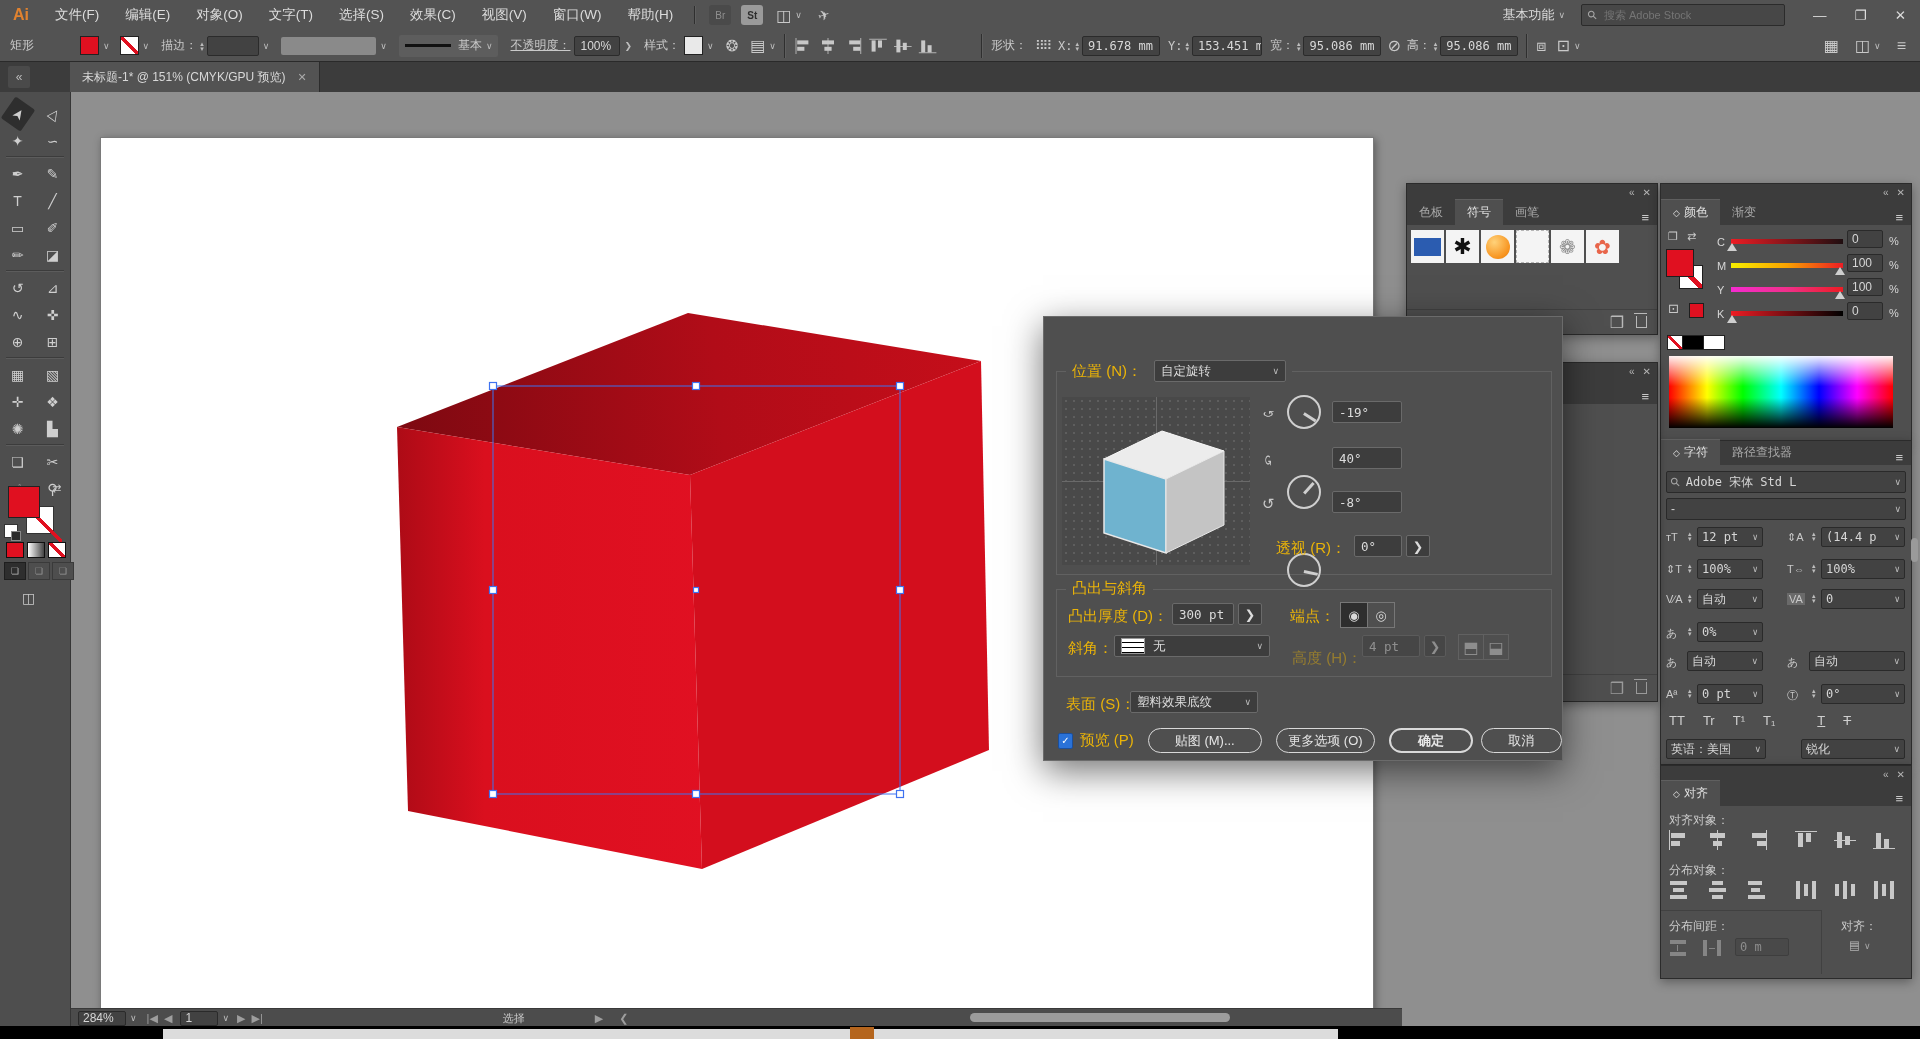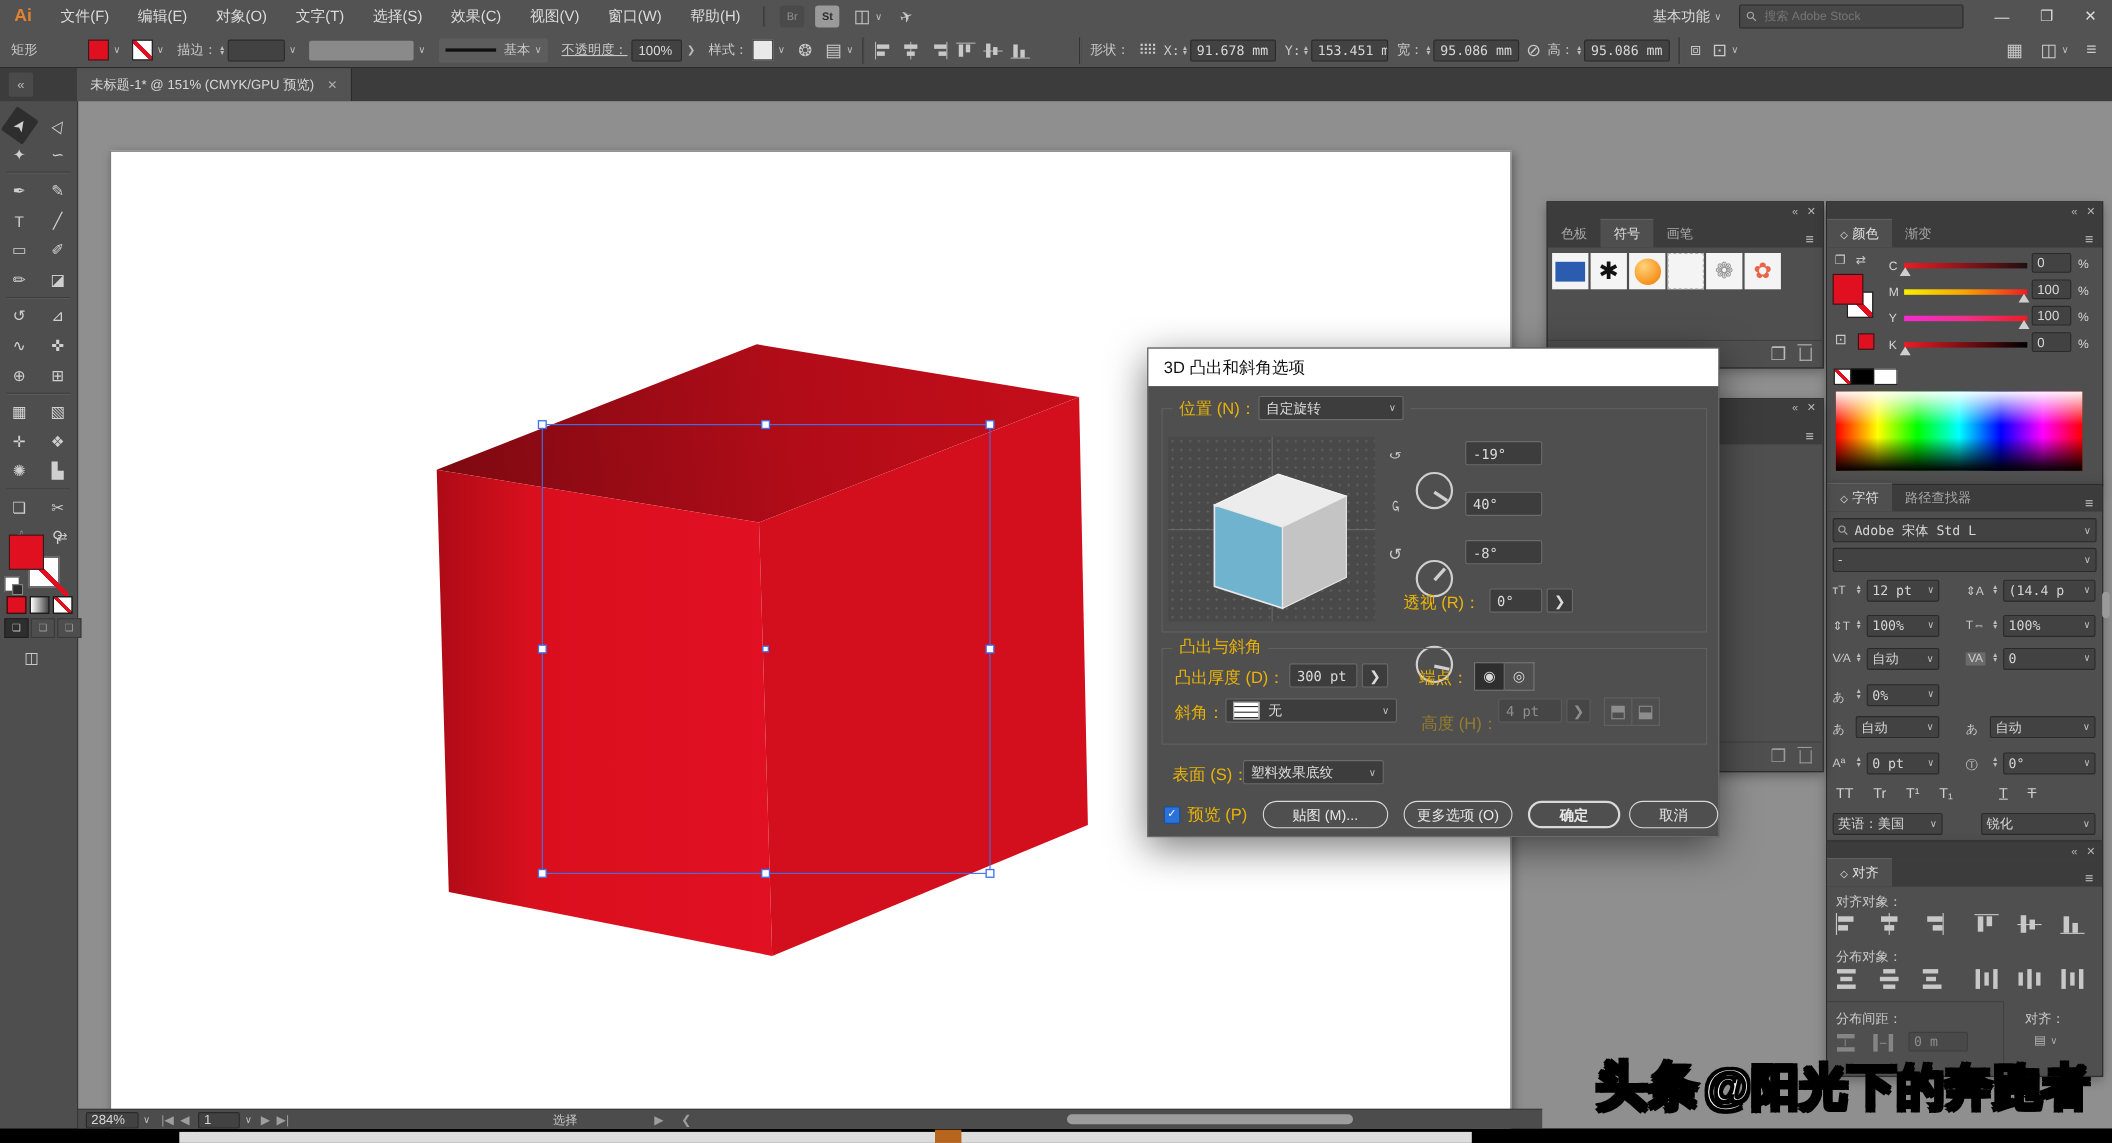--- a/index.html
+++ b/index.html
@@ -677,28 +677,25 @@
           </span>
         <span class="fldd mono" style="width:54px;height:18px;">0 m</span>
       </div>
       <span class="r" style="left:188px;top:132px;color:#c9c9c9;opacity:.8;">▤<span class="chv">∨</span></span>
     </div>
   </div>
 
   <div class="r" style="left:1911px;top:538px;width:7px;height:24px;background:#9a9a9a;border-radius:4px;"></div>
 
   <div class="r" id="dialog">
-    <div id="dlg-title">
-        <span>3D 凸出和斜角选项</span>
-      </div>
 
     <div class="gbox" style="left:12px;top:54px;width:494px;height:202px;"></div>
     <div class="flex r" style="left:22px;top:43px;background:#4f4f4f;padding:0 6px;">
       <span class="dlbl">位置 (N)：</span>
-      <div class="dfld" style="width:132px;margin-left:2px;">
+      <div class="dfld" style="width:132px;margin-left:12px;">
           <span>自定旋转</span>
           <span class="chv" style="margin-left:auto;">∨</span>
         </div>
     </div>
 
     <div class="r" style="left:18px;top:80px;width:188px;height:168px;background-image:radial-gradient(#5e5e5e 1px,transparent 1.2px);background-size:8px 8px;background-color:#494949;">
       <span class="r" style="left:0;right:0;top:84px;height:1px;background:#6a6a6a;"></span>
       <span class="r" style="left:94px;top:0;bottom:0;width:1px;background:#6a6a6a;"></span>
       <svg class="r" style="left:14px;top:4px;" width="160" height="160" viewBox="0 0 160 160">
         <polygon points="28,58 86,30 148,50 90,78" fill="#ececec" stroke="#fafafa" stroke-width="1"></polygon>
@@ -762,23 +759,19 @@
     <div class="r" style="left:0;top:404px;width:518px;height:39px;display:flex;align-items:center;">
       <span style="width:14px;height:14px;background:#2a72d8;border:1px solid #1b4f9c;border-radius:2px;margin-left:14px;display:flex;align-items:center;justify-content:center;color:#fff;font-size:10px;">✓</span>
       <span class="dlbl" style="margin-left:7px;">预览 (P)</span>
       <span class="pill" style="width:126px;margin-left:14px;">贴图 (M)...</span>
       <span class="pill" style="width:110px;margin-left:14px;">更多选项 (O)</span>
       <span class="pill" style="width:92px;margin-left:14px;border-width:2px;font-weight:bold;">确定</span>
       <span class="pill" style="width:90px;margin-left:8px;">取消</span>
     </div>
   </div>
 
-  <div class="r" id="watermark">
-    <span style="font-size:47px;">头条</span>
-    <span style="font-size:44px;">@阳光下的奔跑者</span>
-  </div>
 
   <div class="r" style="left:0;top:1026px;width:1920px;height:13px;background:#000;z-index:110;">
     <span class="r" style="left:163px;top:3px;width:1175px;height:10px;background:#dcdcdc;"></span>
     <span class="r" style="left:850px;top:1px;width:24px;height:12px;background:#b5651d;"></span>
   </div>
 
 </div>
 
 </body></html>

